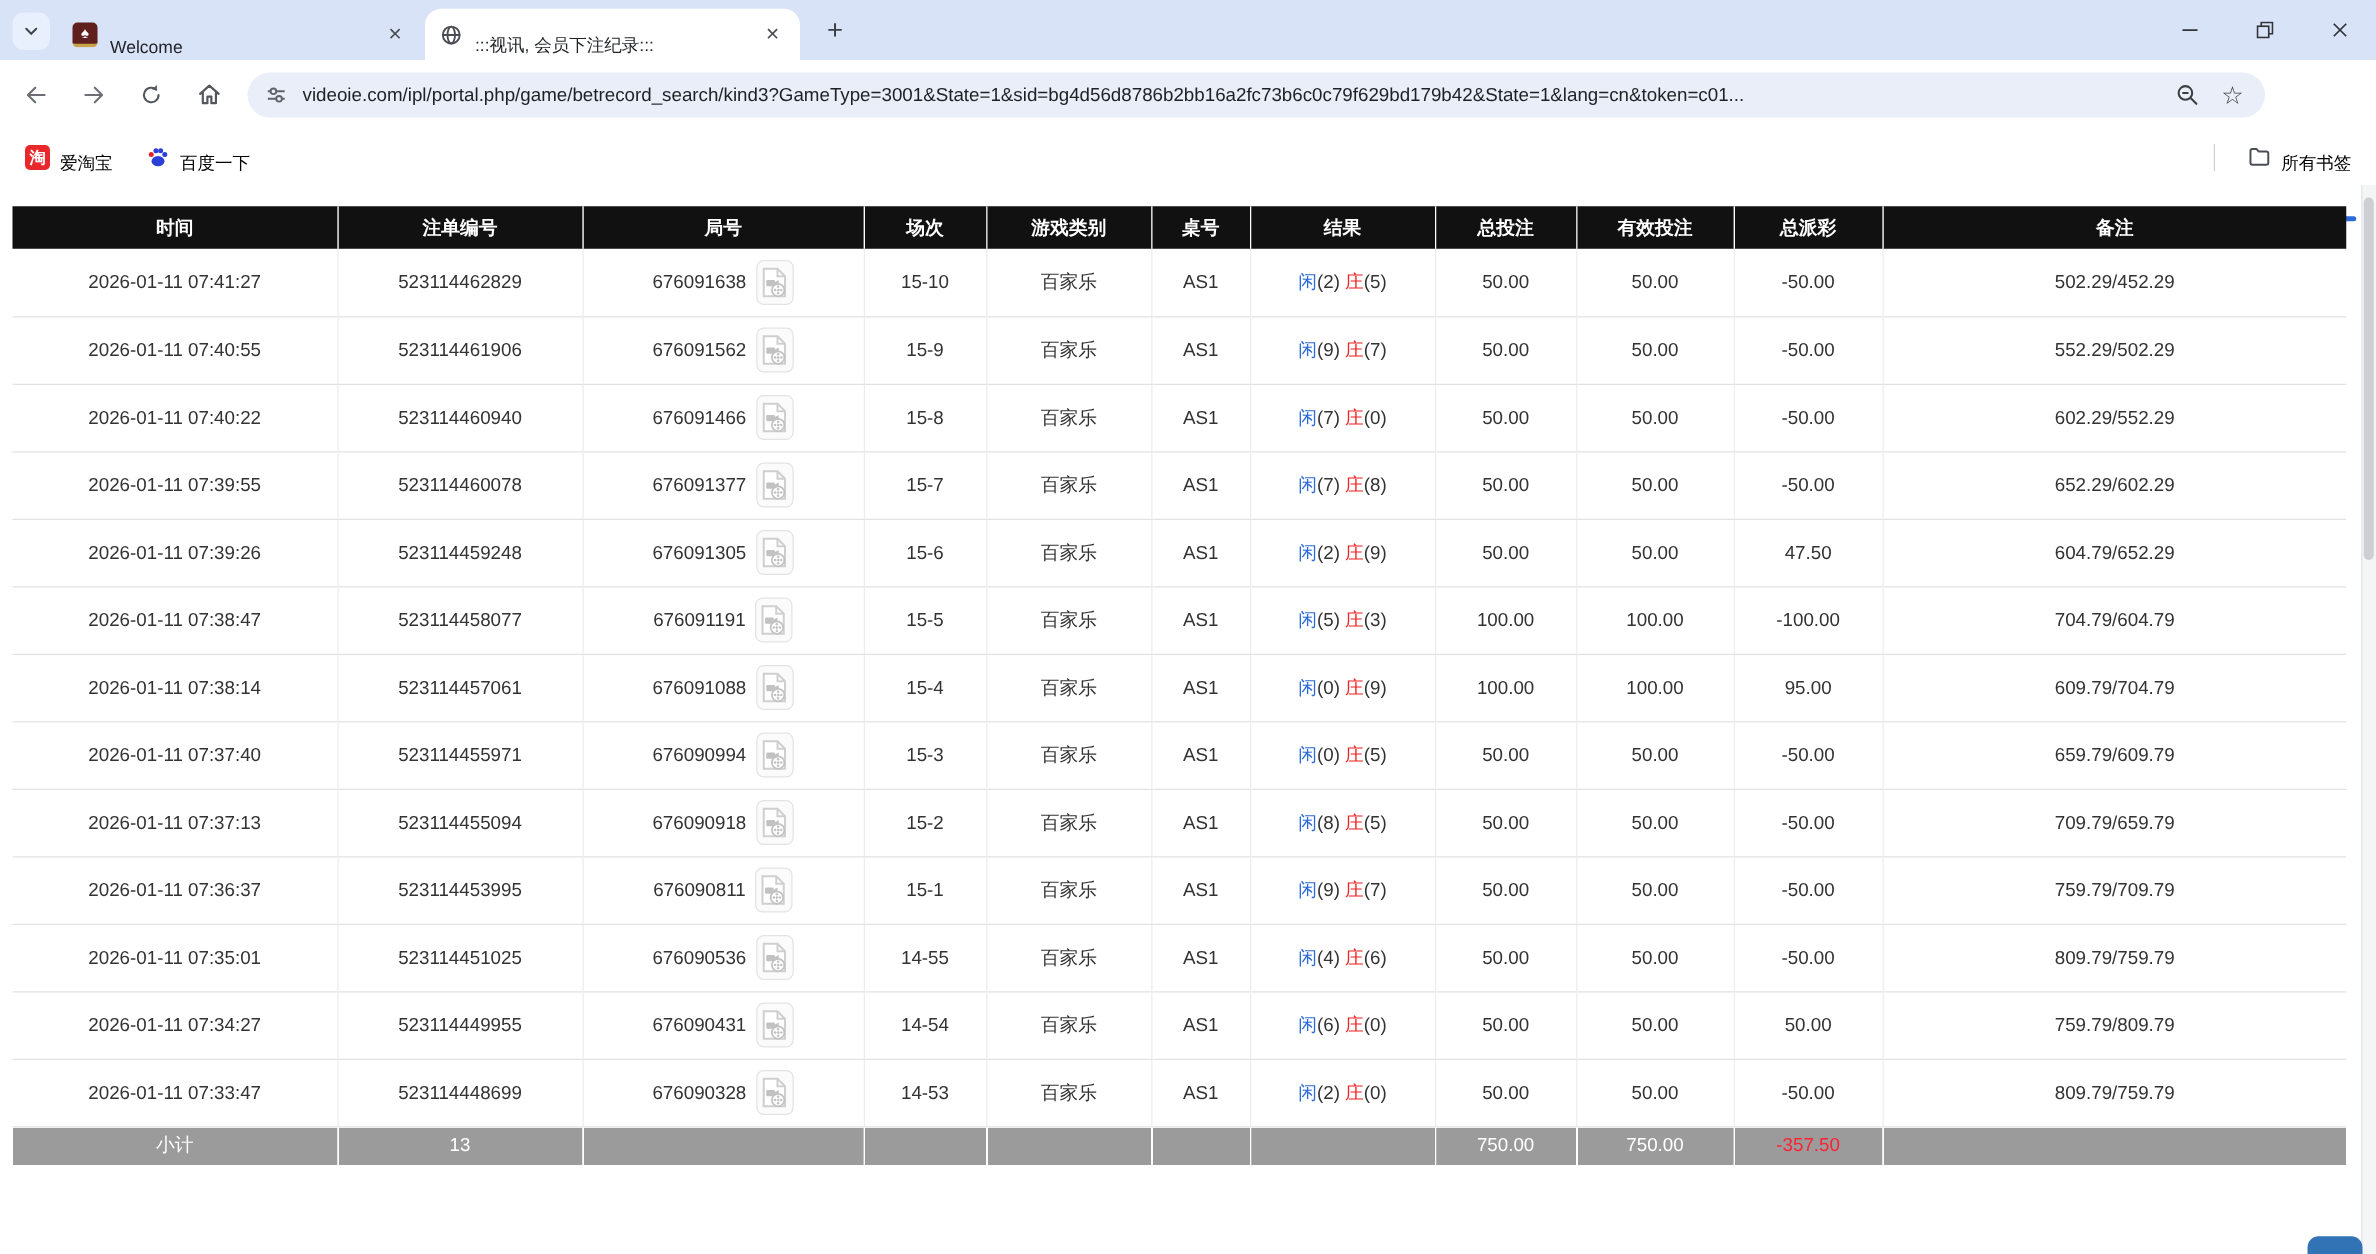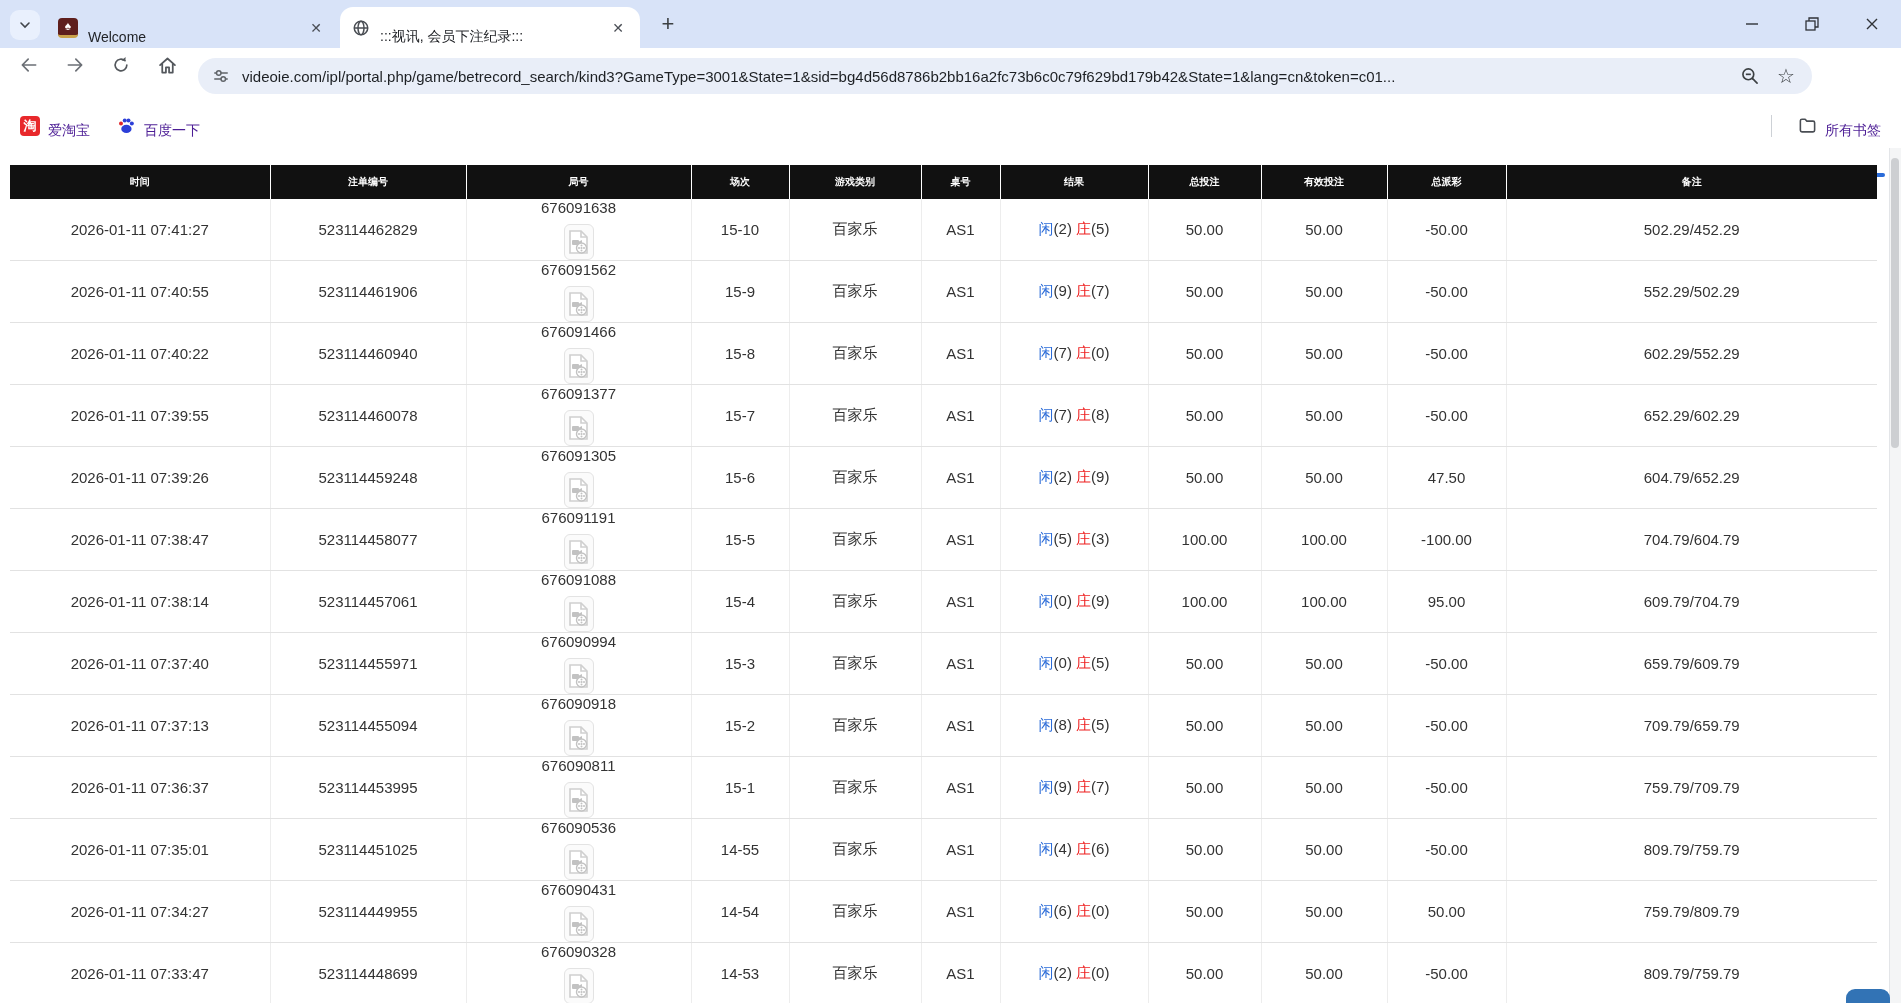--- a/index.html
+++ b/index.html
@@ -19,59 +19,59 @@
     border-bottom:3px solid #caa24a; }
   .tab-title { font-size:14px; color:#1f2125; white-space:nowrap; overflow:hidden; flex:1;margin-top:19px; }
   .tab-close { color:#4a4e55; font-size:14px; cursor:pointer; padding:2px 4px; border-radius:50%; }
   .newtab-btn { position:absolute; left:655px; top:12px; width:26px; height:26px; color:#3c4043;
     font-size:22px; line-height:24px; text-align:center; cursor:pointer; }
   .win-controls { position:absolute; right:8px; top:0; height:48px; display:flex; align-items:center; gap:34px; padding-right:8px; }
   .win-btn { width:26px; height:26px; display:flex; align-items:center; justify-content:center; color:#2f3237; cursor:pointer; }
 
   
   .toolbar { position:absolute; left:0; top:48px; width:1901px; height:55px; background:#fff;
-    display:flex; align-items:flex-start; }
+    display:flex; align-items:center; }
   .nav-ic { width:34px; height:34px; display:flex; align-items:center; justify-content:center;
     font-size:21px; color:#56595e; margin-left:12px; cursor:pointer; }
   .omnibox { position:absolute; left:198px; top:10px; width:1614px; height:36px; border-radius:18px;
     background:#e9eef8; display:flex; align-items:center; padding:0 14px; gap:12px; }
   .url-text { flex:1; font-size:15px; color:#1d2024; white-space:nowrap; overflow:hidden; }
   .pill-ic { width:24px; height:24px; display:flex; align-items:center; justify-content:center;
     color:#3c4043; cursor:pointer; flex:0 0 auto; }
   .star { font-size:20px; color:#3c4043; }
   .avatar { position:absolute; left:1824px; top:58px; width:36px; height:36px; border-radius:50%;
     background:#cadcf9; display:flex; align-items:center; justify-content:center; cursor:pointer; }
   .menu-dots { position:absolute; left:1876px; top:58px; width:24px; height:36px; color:#3c4043;
     font-size:19px; display:flex; align-items:center; justify-content:center; cursor:pointer; }
 
   
   .bookmarks { position:absolute; left:0; top:103px; width:1901px; height:45px; background:#fff;
     display:flex; align-items:center; }
   .bm-item { display:flex; align-items:center; gap:8px; margin-left:14px; cursor:pointer; padding:4px 6px; border-radius:6px; }
-  .bm-label { font-size:14px; color:#4c1d95; white-space:nowrap;margin-top:10px; }
+  .bm-label { font-size:14px; color:#000000; white-space:nowrap;margin-top:10px; }
   .tb-icon { width:20px; height:20px; border-radius:4px; background:#e8282b; color:#fff; font-size:13px;
     display:flex; align-items:center; justify-content:center; font-weight:bold; }
   .bm-right { position:absolute; right:14px; top:0; height:45px; display:flex; align-items:center; gap:10px; }
   .bm-divider { width:1px; height:22px; background:#cdd1d6; margin-right:10px; }
   .blue-chip { position:absolute; left:1845px; top:173px; width:40px; height:4px; background:#2a6bd8; border-radius:2px; }
 
   
   .scroll-track { position:absolute; left:1889px; top:148px; width:12px; height:855px; background:#f4f5f6; border-left:1px solid #e3e5e8; }
   .scroll-thumb { position:absolute; left:1891px; top:158px; width:8px; height:290px; background:#cdcfd2; border-radius:4px; }
 
   
   table.bet { position:absolute; left:10px; top:165px; width:1867px; border-collapse:collapse; table-layout:fixed; }
-  table.bet th { background:#111; color:#fff; font-weight:bold; font-size:10px; height:34px; text-align:center; }
+  table.bet th { background:#111; color:#fff; font-weight:bold; font-size:15px; height:34px; text-align:center; }
   table.bet th + th { border-left:1px solid #fff; }
   table.bet td { height:54px; text-align:center; font-size:15px; color:#333; background:#fff;
     border-bottom:1px solid #e2e2e2; overflow:hidden; white-space:nowrap; }
   table.bet tbody td + td { border-left:1px solid #ededed; }
   .blue { color:#2a6bd8; }
   .red { color:#ee2222; }
-  .round-cell { display:inline-flex; align-items:center; gap:8px;flex-direction:column; }
+  .round-cell { display:inline-flex; align-items:center; gap:8px; }
   .video-btn { width:30px; height:36px; border:1px solid #e3e3e3; border-radius:6px; background:#fbfbfb;
     display:inline-flex; align-items:center; justify-content:center; cursor:pointer; }
   tr.total td { background:#9b9b9b; color:#fff; height:32px; font-size:15px; }
   tr.total td + td { border-left:1px solid #fff; }
   tr.subtotal td { border-bottom:3px solid #fff; }
   tr.grandtotal td { border-bottom:1px solid #c9c9c9; }
   tr.total td.red { color:#f23; }
 
   .corner-btn { position:absolute; left:1846px; top:989px; width:44px; height:20px; background:#3273b5; border-radius:9px 9px 3px 3px; cursor:pointer; }
 </style>

